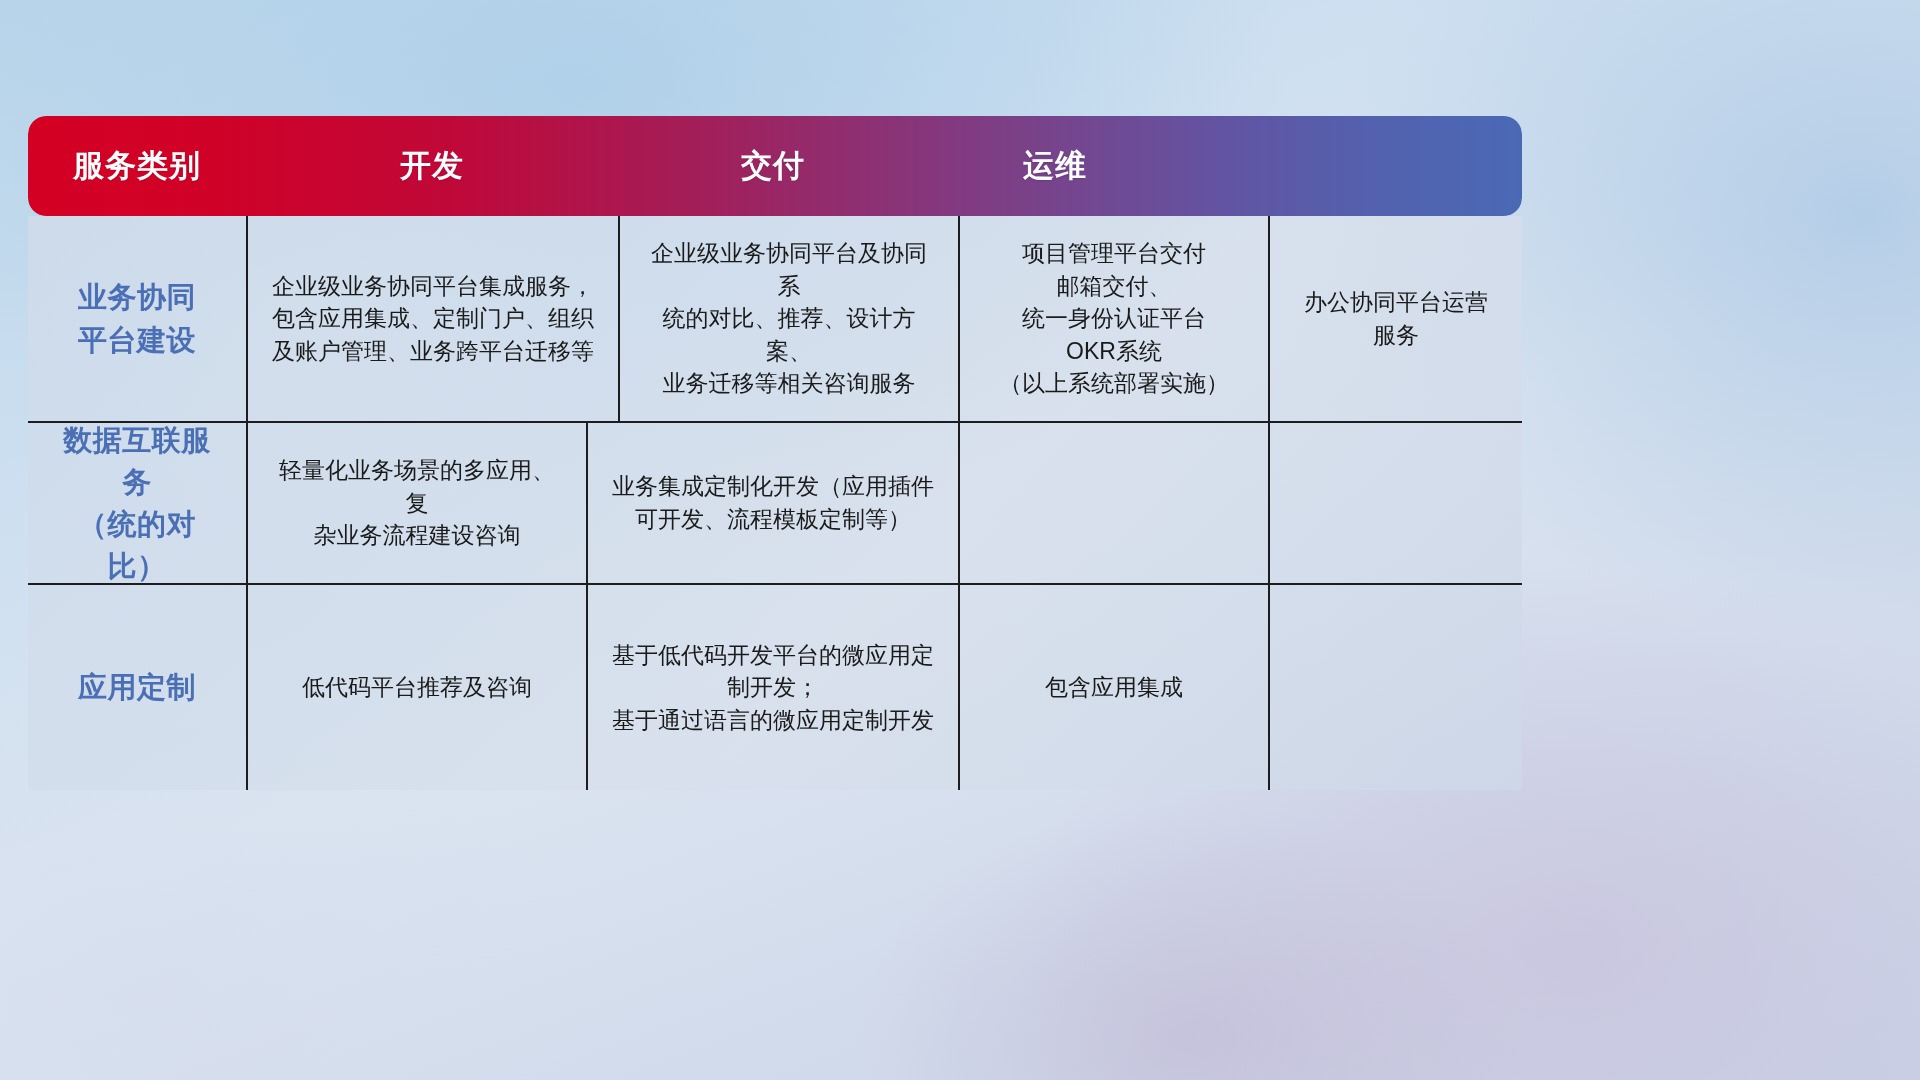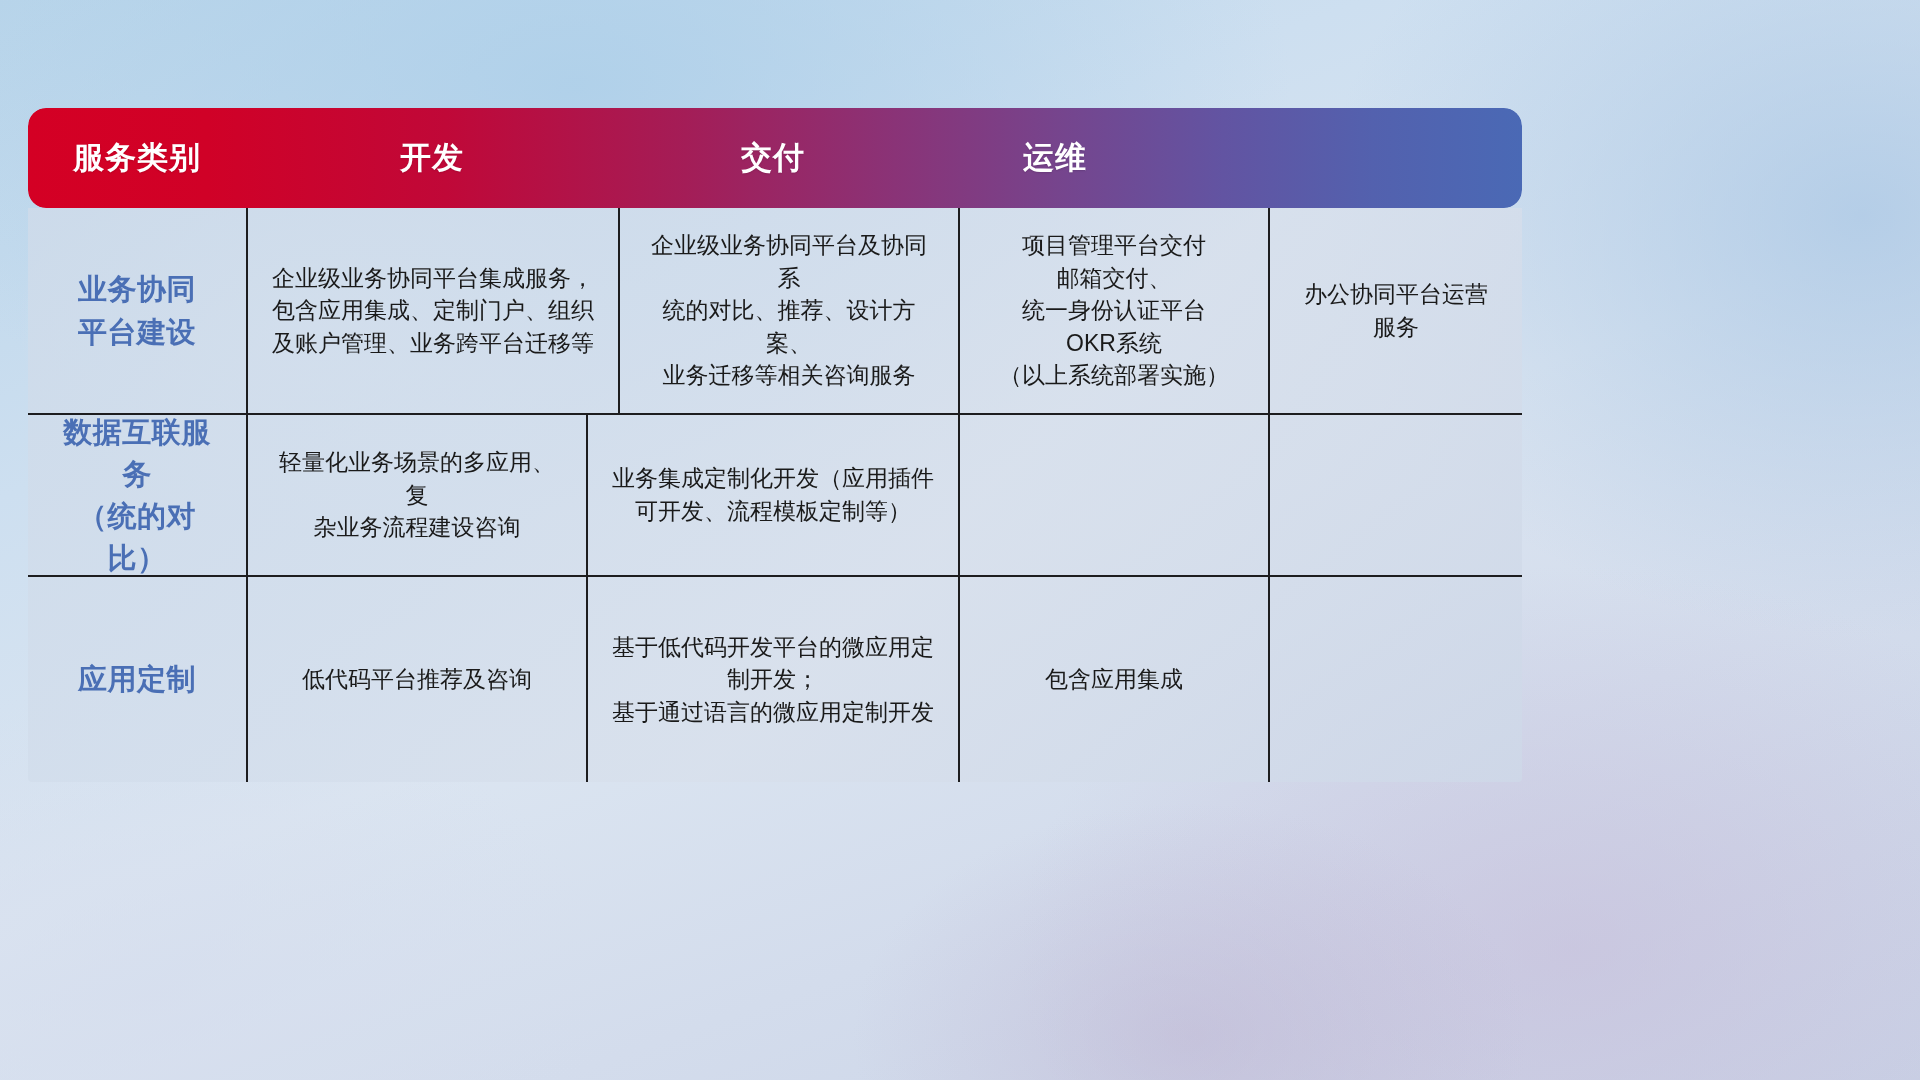--- a/index.html
+++ b/index.html
@@ -19,21 +19,21 @@
         linear-gradient(160deg,#b9d5ea 0%,#cddff0 28%,#dbe5f1 52%,#d3dcec 72%,#c9d2e6 100%);
   }
   #bg2{position:absolute;inset:0;
       background:
         radial-gradient(ellipse 520px 360px at 62% 96%, rgba(187,175,206,.45) 0%, rgba(187,175,206,0) 65%),
         radial-gradient(ellipse 420px 300px at 16% 30%, rgba(255,255,255,.35) 0%, rgba(255,255,255,0) 70%);
   }
 
   
   #table-wrap{
-    position:absolute;left:28px;top:108px;width:1494px;
+    position:absolute;left:28px;top:116px;width:1494px;
   }
 
   
   #header-row{
     display:flex;height:100px;border-radius:18px;
     overflow:hidden;
     position:relative;
   }
   #header-row .hdr-bg{
     position:absolute;inset:0;border-radius:18px;

